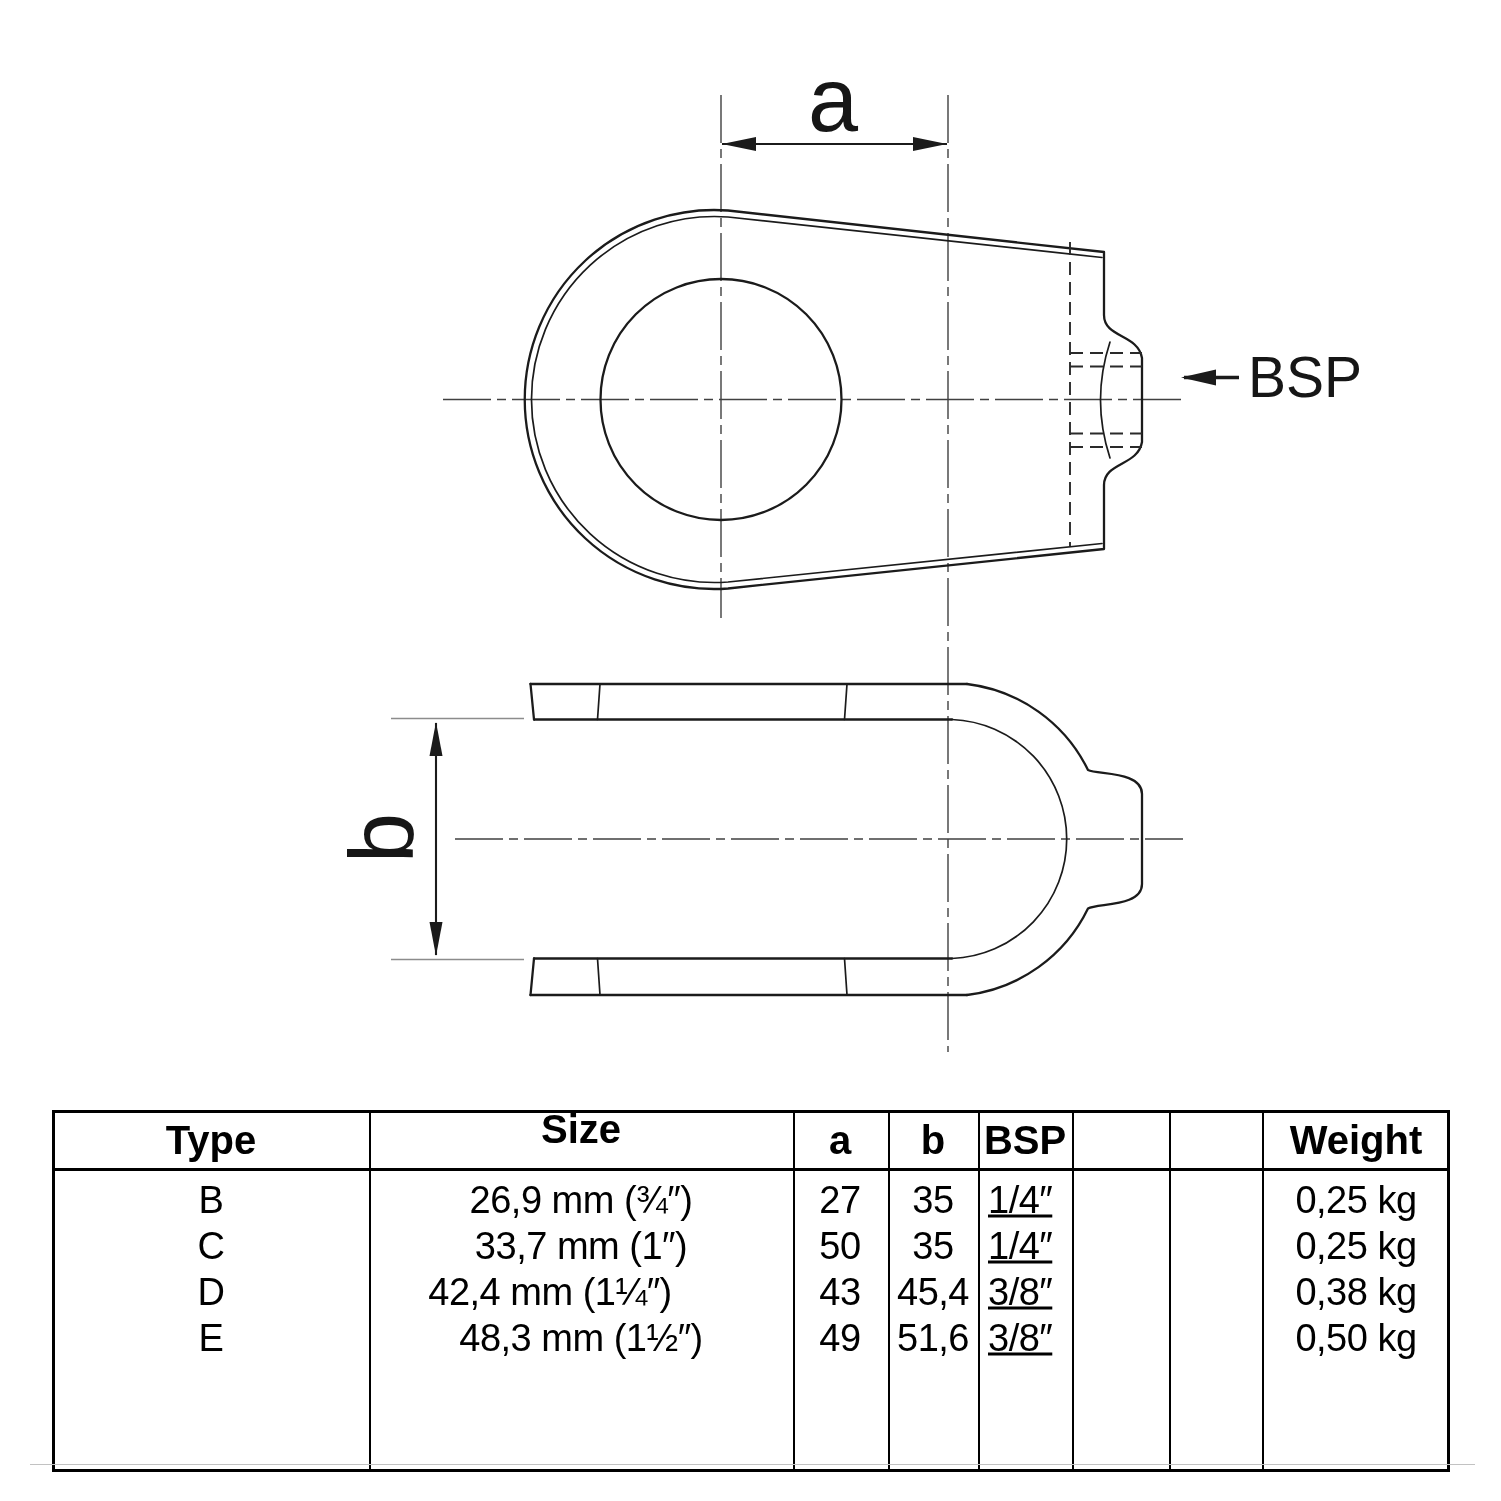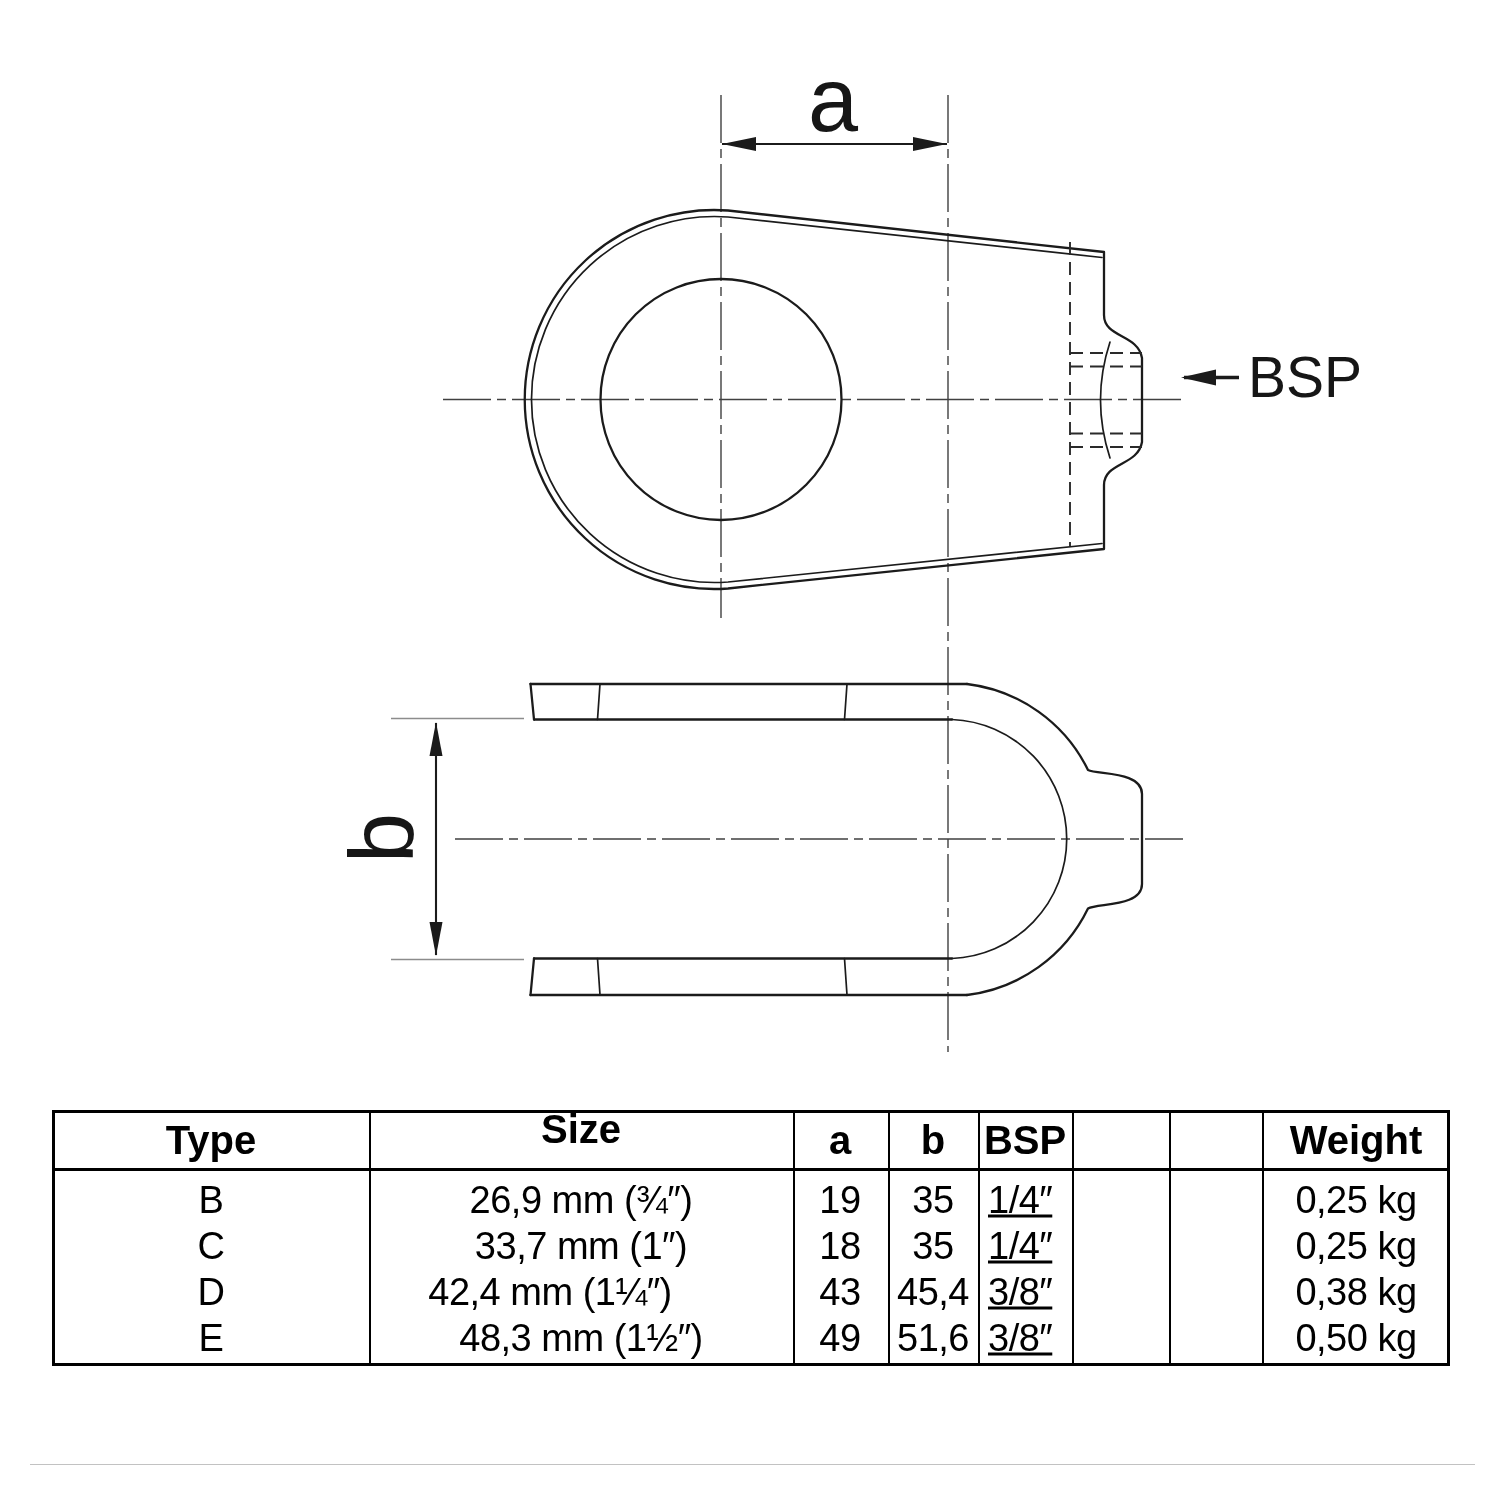--- a/index.html
+++ b/index.html
@@ -11,21 +11,21 @@
   .contour{fill:none;stroke:#1b1b1b;stroke-width:2.3;stroke-linejoin:round;stroke-linecap:round;}
   .contour-thin{fill:none;stroke:#1b1b1b;stroke-width:1.7;stroke-linecap:round;}
   .hidden-line{fill:none;stroke:#2a2a2a;stroke-width:1.9;stroke-dasharray:13 7;}
   .centerline{fill:none;stroke:#404040;stroke-width:1.4;stroke-dasharray:48 6 9 6;}
   .extension{fill:none;stroke:#8c8c8c;stroke-width:1.4;}
   .dimline{fill:none;stroke:#1b1b1b;stroke-width:2.1;}
   .arrowhead{fill:#1b1b1b;stroke:none;}
   .dimtext{fill:#161616;font-family:"Liberation Sans",sans-serif;}
 
   
-  .spec-table{position:absolute;left:52px;top:1110px;width:1398px;height:256px;
+  .spec-table{position:absolute;left:52px;top:1110px;width:1398px;height:362px;
               border:3px solid #000;box-sizing:border-box;background:#fff;}
   .vsep{position:absolute;top:0;bottom:0;width:2px;background:#000;}
   .hrule{position:absolute;left:0;right:0;height:3px;background:#000;}
   .cell{position:absolute;transform:translate(-50%,-50%);white-space:nowrap;
         font-size:38px;letter-spacing:-0.5px;color:#000;}
   .cell.left{transform:translateY(-50%);text-decoration:underline;}
   .cell.hdr{font-weight:bold;font-size:40px;letter-spacing:0;}
   .shadow-line{position:absolute;left:30px;top:1464px;width:1445px;height:1px;background:#c2c2c2;}
 </style>
 </head>
@@ -128,28 +128,28 @@
     <div class="cell hdr" style="left:526px;top:16px">Size</div>
     <div class="cell hdr" style="left:785px;top:27px">a</div>
     <div class="cell hdr" style="left:878px;top:27px">b</div>
     <div class="cell hdr" style="left:970px;top:27px">BSP</div>
     <div class="cell hdr" style="left:1063px;top:27px"></div>
     <div class="cell hdr" style="left:1158px;top:27px"></div>
     <div class="cell hdr" style="left:1301px;top:27px">Weight</div>
 
     <div class="cell" style="left:156px;top:87px">B</div>
     <div class="cell" style="left:526px;top:87px">26,9 mm (¾″)</div>
-    <div class="cell" style="left:785px;top:87px">19</div>
+    <div class="cell" style="left:785px;top:87px">27</div>
     <div class="cell" style="left:878px;top:87px">35</div>
     <div class="cell left" style="left:933px;top:87px">1/4″</div>
     <div class="cell" style="left:1301px;top:87px">0,25 kg</div>
 
     <div class="cell" style="left:156px;top:133px">C</div>
     <div class="cell" style="left:526px;top:133px">33,7 mm (1″)</div>
-    <div class="cell" style="left:785px;top:133px">18</div>
+    <div class="cell" style="left:785px;top:133px">50</div>
     <div class="cell" style="left:878px;top:133px">35</div>
     <div class="cell left" style="left:933px;top:133px">1/4″</div>
     <div class="cell" style="left:1301px;top:133px">0,25 kg</div>
 
     <div class="cell" style="left:156px;top:179px">D</div>
     <div class="cell" style="left:495px;top:179px">42,4 mm (1¼″)</div>
     <div class="cell" style="left:785px;top:179px">43</div>
     <div class="cell" style="left:878px;top:179px">45,4</div>
     <div class="cell left" style="left:933px;top:179px">3/8″</div>
     <div class="cell" style="left:1301px;top:179px">0,38 kg</div>

